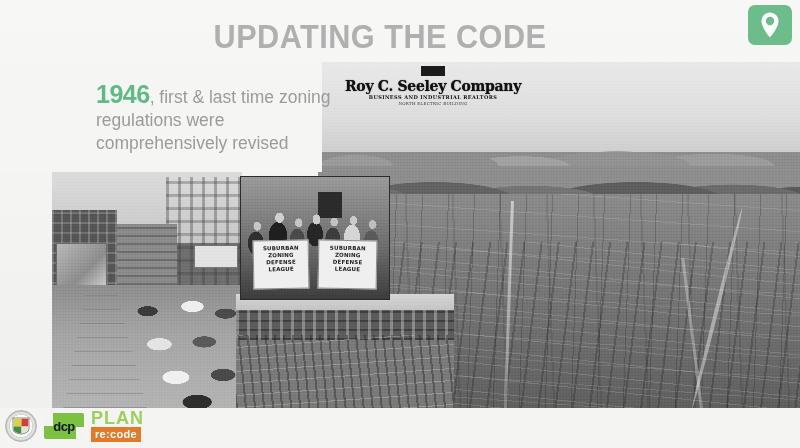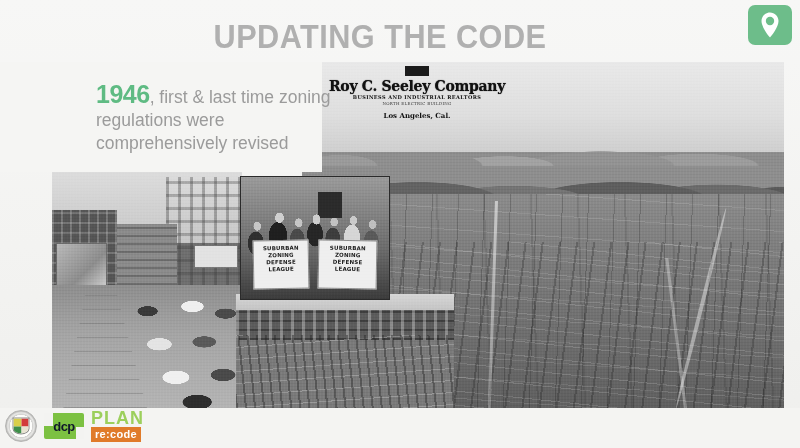--- a/index.html
+++ b/index.html
@@ -32,21 +32,21 @@
   
   #pin-badge{
     position:absolute;right:8px;top:5px;width:44px;height:40px;
     background:#6dbd8a;border-radius:7px;
     display:flex;align-items:center;justify-content:center;
   }
   #pin-badge svg{display:block;}
 
   
   #aerial{
-    position:absolute;left:302px;top:62px;width:482px;height:347px;
+    position:absolute;left:318px;top:62px;width:482px;height:347px;
     overflow:hidden;
     background:#8e8e8b;
     filter:grayscale(1);
   }
   .sky{
     position:absolute;left:0;top:0;width:100%;height:26%;
     background:linear-gradient(180deg,#e9e9e7 0%,#dedede 60%,#cfcfcd 100%);
   }
   .ridge-far{
     position:absolute;left:0;top:17%;width:100%;height:13%;
@@ -370,21 +370,20 @@
     <div class="parcels"></div>
     <div class="road-main"></div>
     <div class="river"></div>
     <div class="grain"></div>
 
     <div id="aerial-caption">
       <div class="cap-box"></div>
       <div class="cap-main">Roy C. Seeley Company</div>
       <div class="cap-sub">BUSINESS AND INDUSTRIAL REALTORS</div>
       <div class="cap-sub2">NORTH ELECTRIC BUILDING</div>
-      <div class="cap-city">Los Angeles, Cal.</div>
     </div>
   </div>
 
   <div id="text-backdrop"></div>
 
   <div id="lead-text">
     <span class="year">1946</span><span>, first &amp; last time zoning regulations were comprehensively revised</span>
   </div>
 
   <div id="street">

